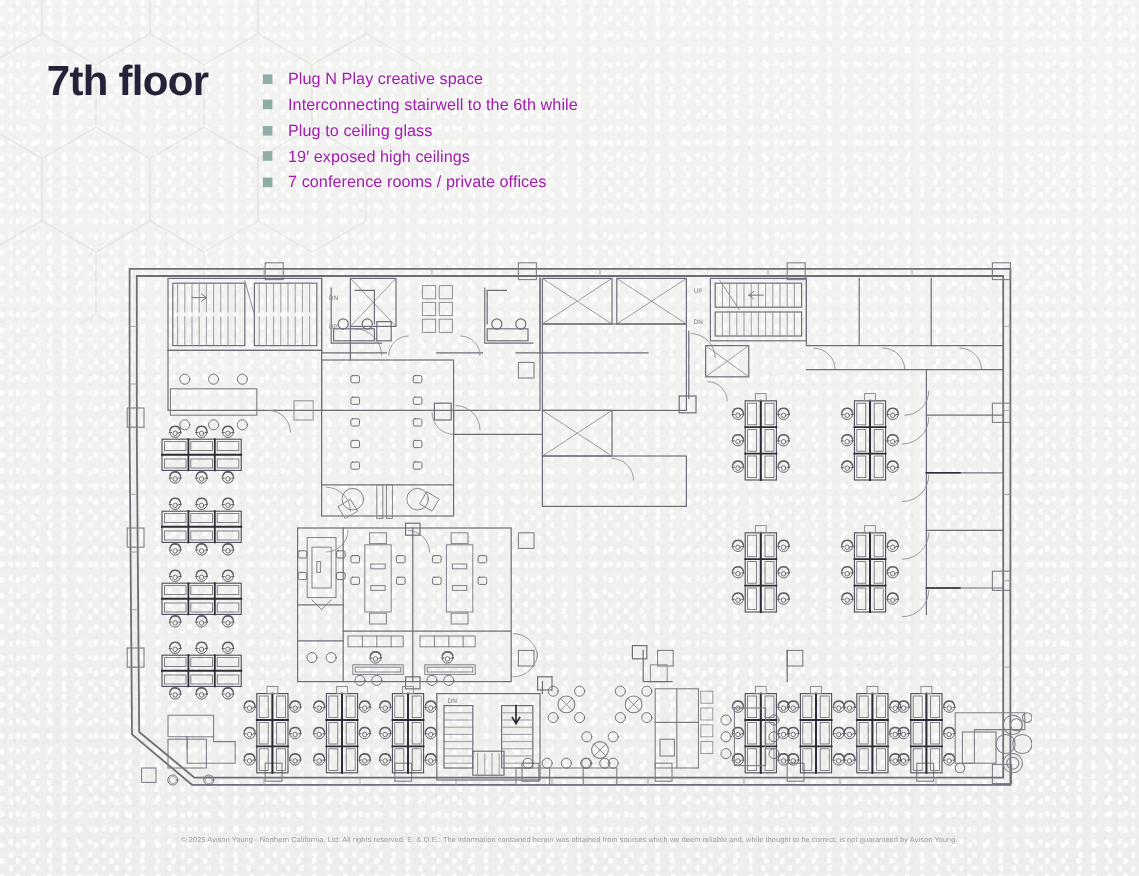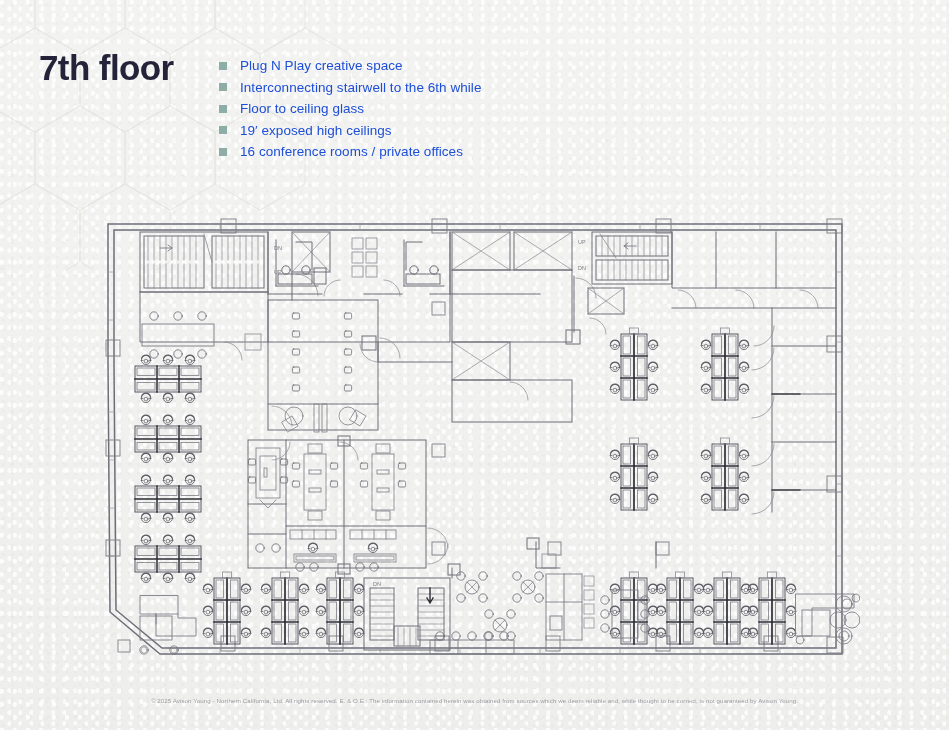--- a/index.html
+++ b/index.html
@@ -37,21 +37,21 @@
     font-size: 35px; font-weight: 700; letter-spacing:-0.6px;
     color: #252339;
   }
   #feature-list {
     position:absolute; left:219px; top:55px;
     list-style:none; margin:0; padding:0;
   }
   #feature-list li {
     display:flex; align-items:center;
     height: 21.5px;
-    font-size: 13.5px; color:#1d4ed8; letter-spacing:.05px;
+    font-size: 13.5px; color:#a21caf; letter-spacing:.05px;
   }
   .bullet-square {
     width:8px; height:8px; background:#8fadA7;
     margin-right:13px; flex:0 0 8px;
   }
 
   
   #floorplan-wrap {
     position:absolute; left:100px; top:212px;
     width:760px; height:465px;
@@ -95,29 +95,29 @@
     <li>
       <span class="bullet-square"></span>
       <span>Plug N Play creative space</span>
     </li>
     <li>
       <span class="bullet-square"></span>
       <span>Interconnecting stairwell to the 6th while</span>
     </li>
     <li>
       <span class="bullet-square"></span>
-      <span>Floor to ceiling glass</span>
+      <span>Plug to ceiling glass</span>
     </li>
     <li>
       <span class="bullet-square"></span>
       <span>19′ exposed high ceilings</span>
     </li>
     <li>
       <span class="bullet-square"></span>
-      <span>16 conference rooms / private offices</span>
+      <span>7 conference rooms / private offices</span>
     </li>
   </ul>
 </div>
 
 <div id="floorplan-wrap">
 <svg id="floorplan" viewBox="0 0 760 465" xmlns="http://www.w3.org/2000/svg">
   <defs>
 
     <g id="chair">
       <circle cx="0" cy="0" r="4.6" fill="none" stroke="#5d5d66" stroke-width="0.8"></circle>

